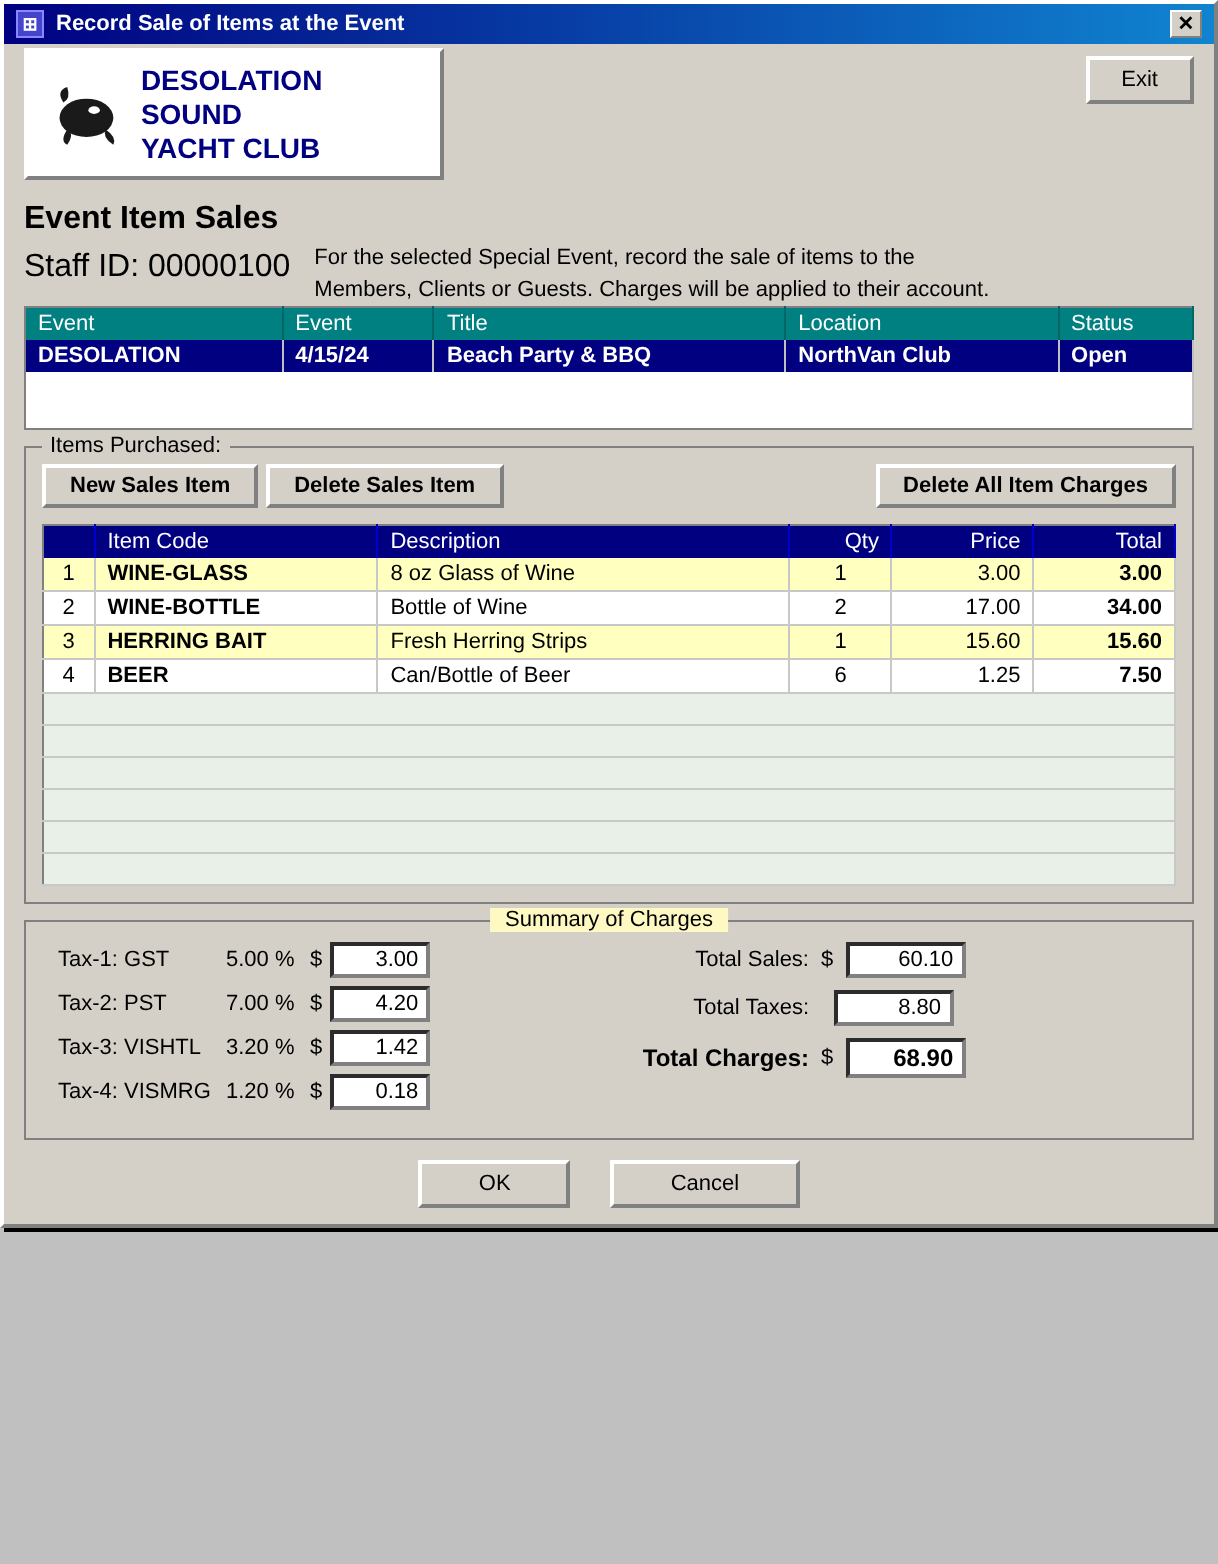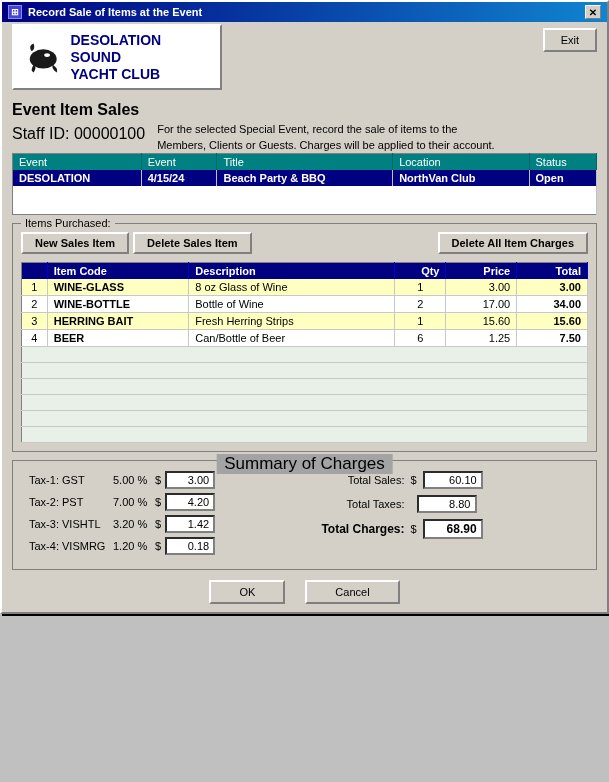--- a/index.html
+++ b/index.html
@@ -212,21 +212,21 @@
       width: 100%;
       border-collapse: collapse;
       border: 1px solid #808080;
     }
     .items-table th {
       background: #000080;
       color: white;
       padding: 2px 6px;
       text-align: left;
       font-size: 11px;
-      font-weight: bold;
+      font-weight: normal;
       border-right: 1px solid #0000cc;
     }
     .items-table th.right { text-align: right; }
     .items-table td {
       padding: 2px 6px;
       font-size: 11px;
       border-right: 1px solid #c8c8c8;
       border-bottom: 1px solid #c8c8c8;
     }
     .items-table tr.odd-row td { background: #ffffc0; }
@@ -243,23 +243,23 @@
       border: 1px solid #808080;
       padding: 10px 16px;
       margin-top: 8px;
       position: relative;
     }
     .summary-group-label {
       position: absolute;
       top: -7px;
       left: 50%;
       transform: translateX(-50%);
-      background: #a3a3a3;
+      background: #fef9c3;
       padding: 0 8px;
-      font-size: 17px;
+      font-size: 11px;
     }
     .summary-inner {
       display: flex;
       gap: 20px;
     }
     .summary-left {
       flex: 1;
     }
     .summary-right {
       flex: 1;

